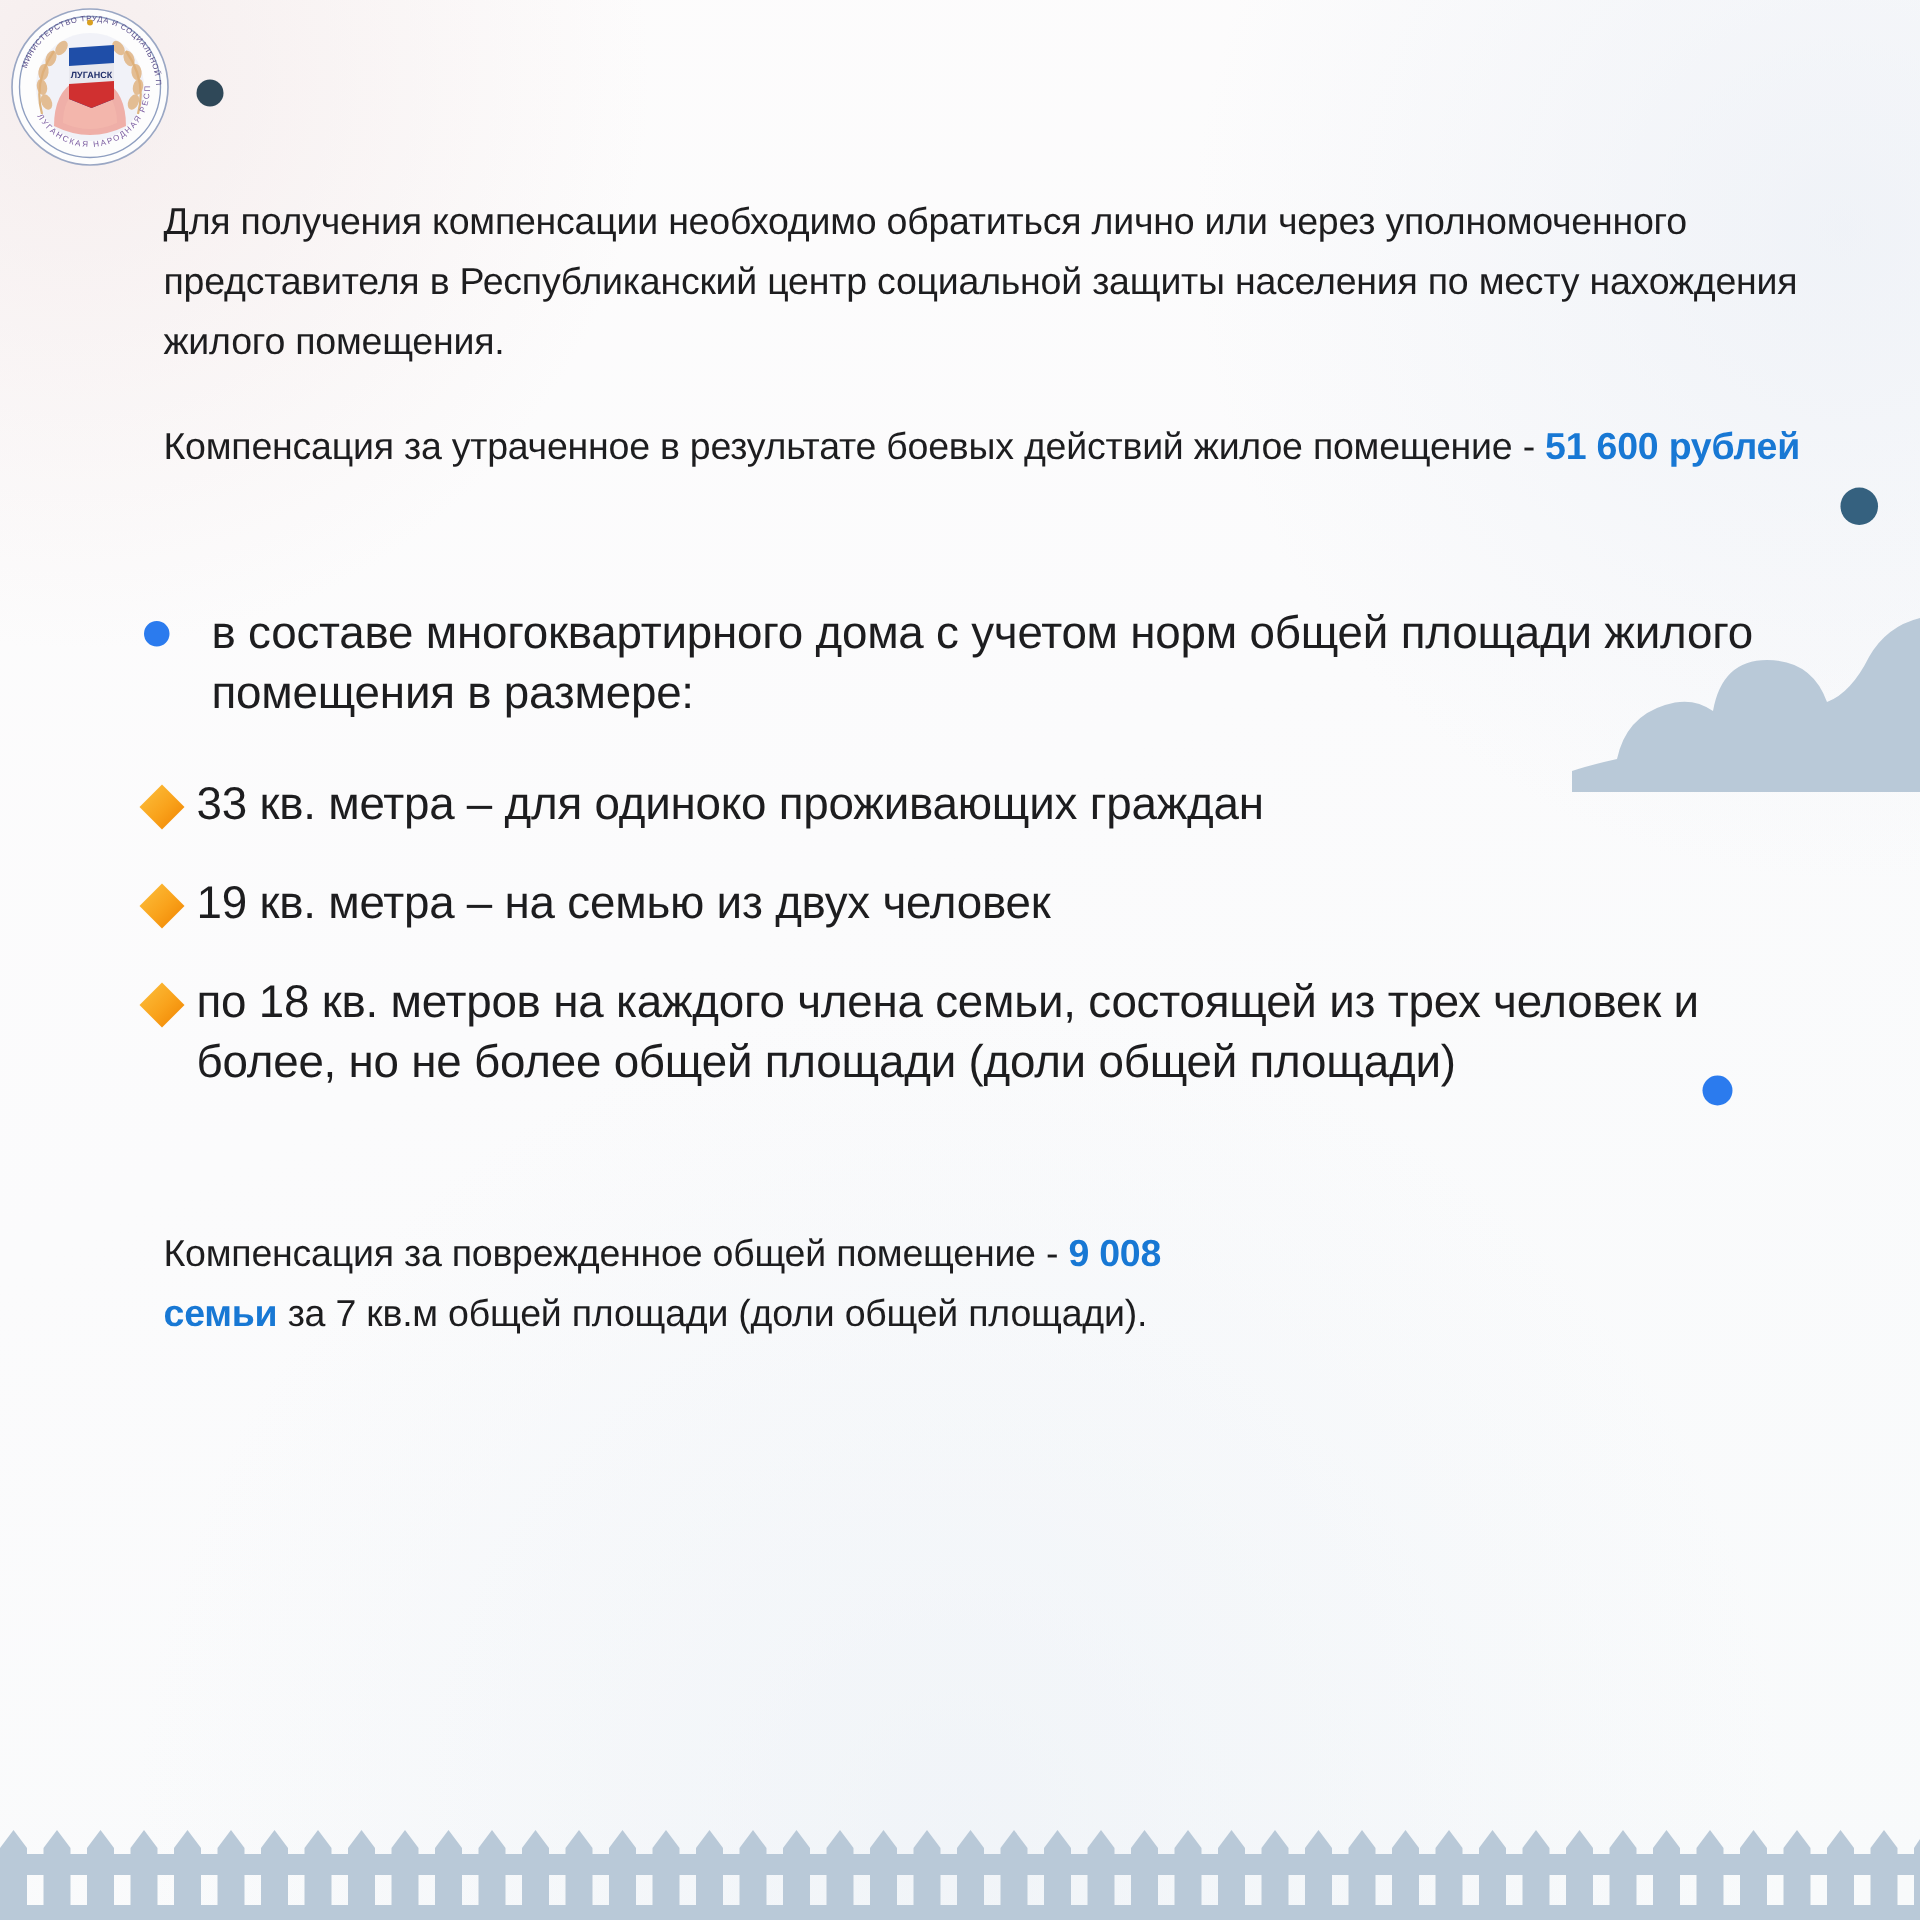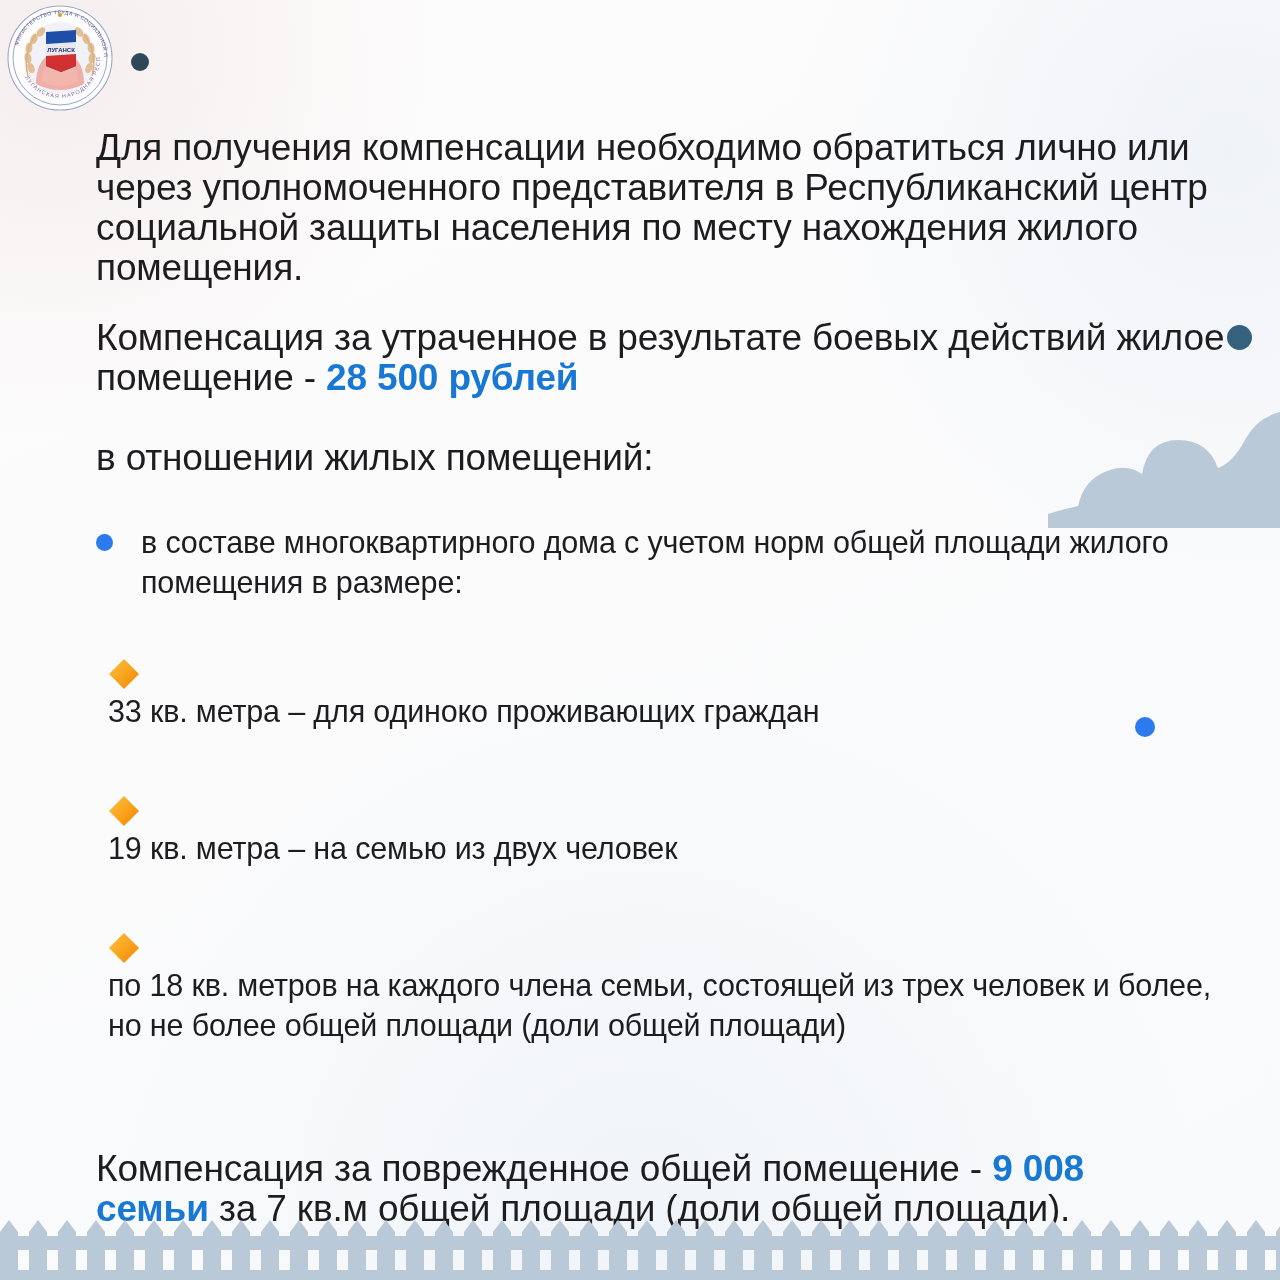--- a/index.html
+++ b/index.html
@@ -55,25 +55,25 @@
 
   
   .content {
     position: absolute;
     left: 92px;
     top: 128px;
     width: 1135px;
   }
 
   .para {
-    font-size: 37px;
+    font-size: 25px;
     line-height: 40px;
     color: #1d1d1f;
     letter-spacing: -0.15px;
-    margin: 0 0 30px 4px;
+    margin: 0 0 30px 17px;
     font-weight: 400;
   }
   .para.tight { margin-bottom: 0; }
 
   .hl {
     color: #1878d4;
     font-weight: 700;
   }
 
   
@@ -97,22 +97,21 @@
     font-size: 30.5px;
     line-height: 40px;
     color: #1d1d1f;
     letter-spacing: -0.15px;
   }
 
   
   .diamond-row {
     display: flex;
     align-items: flex-start;
-    margin: 16px;
-    flex-direction: column;
+    margin: 0;
   }
   .diamond {
     flex: 0 0 auto;
     width: 34px;
     height: 34px;
     margin-top: 5px;
     margin-right: 6px;
     margin-left: -1px;
   }
   .diamond svg { display: block; width: 100%; height: 100%; }
@@ -195,21 +194,21 @@
     <svg viewBox="0 0 250 120" xmlns="http://www.w3.org/2000/svg" aria-hidden="true">
       <path d="M0,118 L250,118 L250,0 Q214,0 198,28 Q186,52 170,58 Q160,30 130,30
                Q100,30 94,64 Q80,54 62,60 Q36,68 30,96 Q12,100 0,104 Z" fill="#b9c9d8"></path>
     </svg>
   </div>
 
   <div class="content">
 
     <p class="para">Для получения компенсации необходимо обратиться лично или через уполномоченного представителя в Республиканский центр социальной защиты населения по месту нахождения жилого помещения.</p>
 
-    <p class="para tight"><span>Компенсация за утраченное в результате боевых действий жилое помещение - </span><span class="hl">28 500 рублей</span><br><br><span>в отношении жилых помещений:</span></p>
+    <p class="para tight"><span>Компенсация за утраченное в результате боевых действий жилое помещение - </span><span class="hl">51 600 рублей</span><br><br></p>
 
     <div class="gap-lg"></div>
 
     <div class="bullet-row">
       <span class="bullet-dot"></span>
       <span class="bullet-text">в составе многоквартирного дома с учетом норм общей площади жилого помещения в размере:</span>
     </div>
 
     <div class="gap-md"></div>
 

